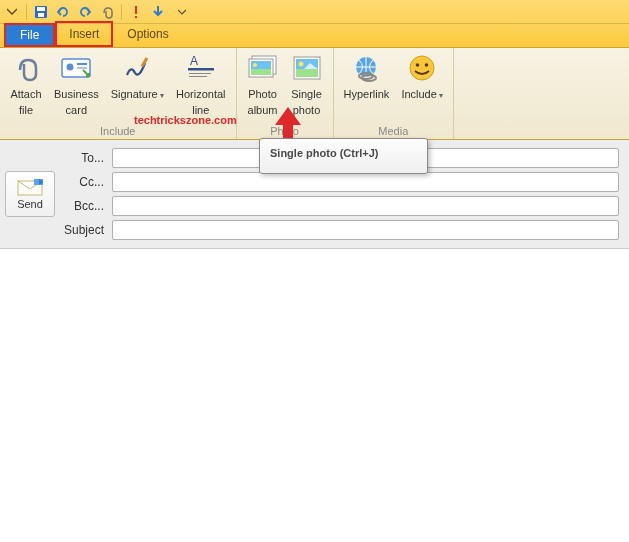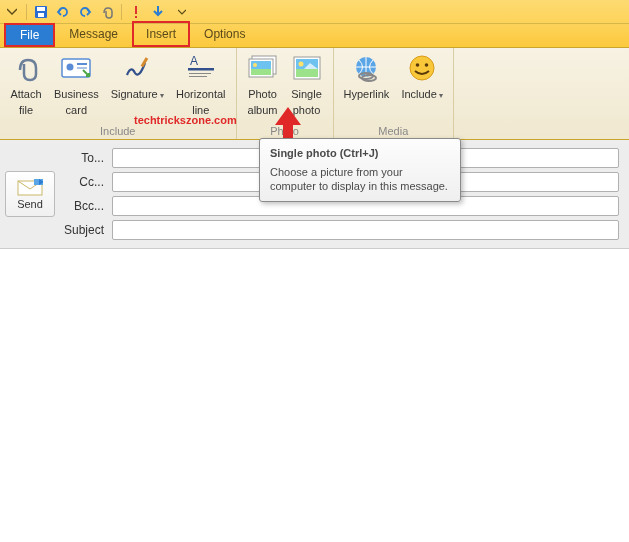--- a/index.html
+++ b/index.html
@@ -32,21 +32,21 @@
   .sendbox { width: 60px; display: flex; align-items: center; justify-content: center; }
   .sendbtn { width: 50px; height: 46px; background: linear-gradient(#fff,#f0f0f0); border: 1px solid #bbb; border-radius: 3px; display: flex; flex-direction: column; align-items: center; justify-content: center; cursor: pointer; font-size: 11px; color: #333; }
   .sendbtn .env { width: 26px; height: 18px; margin-bottom: 2px; }
   .fields { flex: 1; display: flex; flex-direction: column; gap: 4px; }
   .frow { display: flex; align-items: center; gap: 8px; }
   .frow .flabel { width: 44px; text-align: right; font-size: 12px; color: #333; cursor: pointer; text-decoration: underline; text-decoration-color: transparent; }
   .frow .flabel.nolnk { cursor: default; }
   .frow input { flex: 1; height: 20px; border: 1px solid #b0b0b0; border-radius: 2px; padding: 0 4px; font-size: 12px; background: #fff; }
   
   
-  .tooltip { position: absolute; left: 259px; top: 138px; width: 202px; background: linear-gradient(#fdfdfd,#efefef); border: 1px solid #8a8a8a; border-radius: 3px; box-shadow: 2px 2px 5px rgba(0,0,0,0.25); padding: 8px 10px; z-index: 10; }
+  .tooltip { position: absolute; left: 259px; top: 138px; width: 169px; background: linear-gradient(#fdfdfd,#efefef); border: 1px solid #8a8a8a; border-radius: 3px; box-shadow: 2px 2px 5px rgba(0,0,0,0.25); padding: 8px 10px; z-index: 10; }
   .tooltip .tt-title { font-size: 11px; font-weight: bold; color: #4a4a4a; margin-bottom: 6px; }
   .tooltip .tt-body { font-size: 11px; color: #4a4a4a; line-height: 14px; }
   
   
   .redarrow { position: absolute; left: 273px; top: 107px; z-index: 9; }
   
   
   .editor { height: 260px; background: #fff; }
 </style>
 </head>
@@ -97,21 +97,20 @@
   </span>
   <span class="ic" style="margin-left:2px">
     <svg width="8" height="10">
         <path d="M0 3 L4 7 L8 3" fill="none" stroke="#5a4a1a" stroke-width="1.2"></path>
       </svg>
   </span>
 </div>
 
 <div class="tabs">
   <div class="tab file">File</div>
-  <div class="tab">Message</div>
   <div class="tab insert-hl">Insert</div>
   <div class="tab">Options</div>
 </div>
 
 <div class="ribbon">
 
   <div class="group">
     <div class="items">
       <div class="ritem">
         <div class="ricon">
@@ -224,21 +223,20 @@
 </div>
 
 <div class="watermark">techtrickszone.com</div>
 
 <svg class="redarrow" width="30" height="50">
   <polygon points="15,0 28,18 20,18 20,48 10,48 10,18 2,18" fill="#e02828"></polygon>
 </svg>
 
 <div class="tooltip">
   <div class="tt-title">Single photo (Ctrl+J)</div>
-  <div class="tt-body">Choose a picture from your computer to display in this message.</div>
 </div>
 
 <div class="compose">
   <div class="sendbox">
     <div class="sendbtn">
       <svg class="env" width="26" height="18">
         <rect x="1" y="3" width="24" height="14" fill="#fff" stroke="#c9b76a"></rect>
           <path d="M1 3 L13 11 L25 3" fill="none" stroke="#c9b76a"></path>
           <rect x="17" y="1" width="10" height="6" fill="#5aa5e6"></rect>
           <path d="M27 4 L22 7 L22 1 Z" fill="#2b7cd3"></path>

